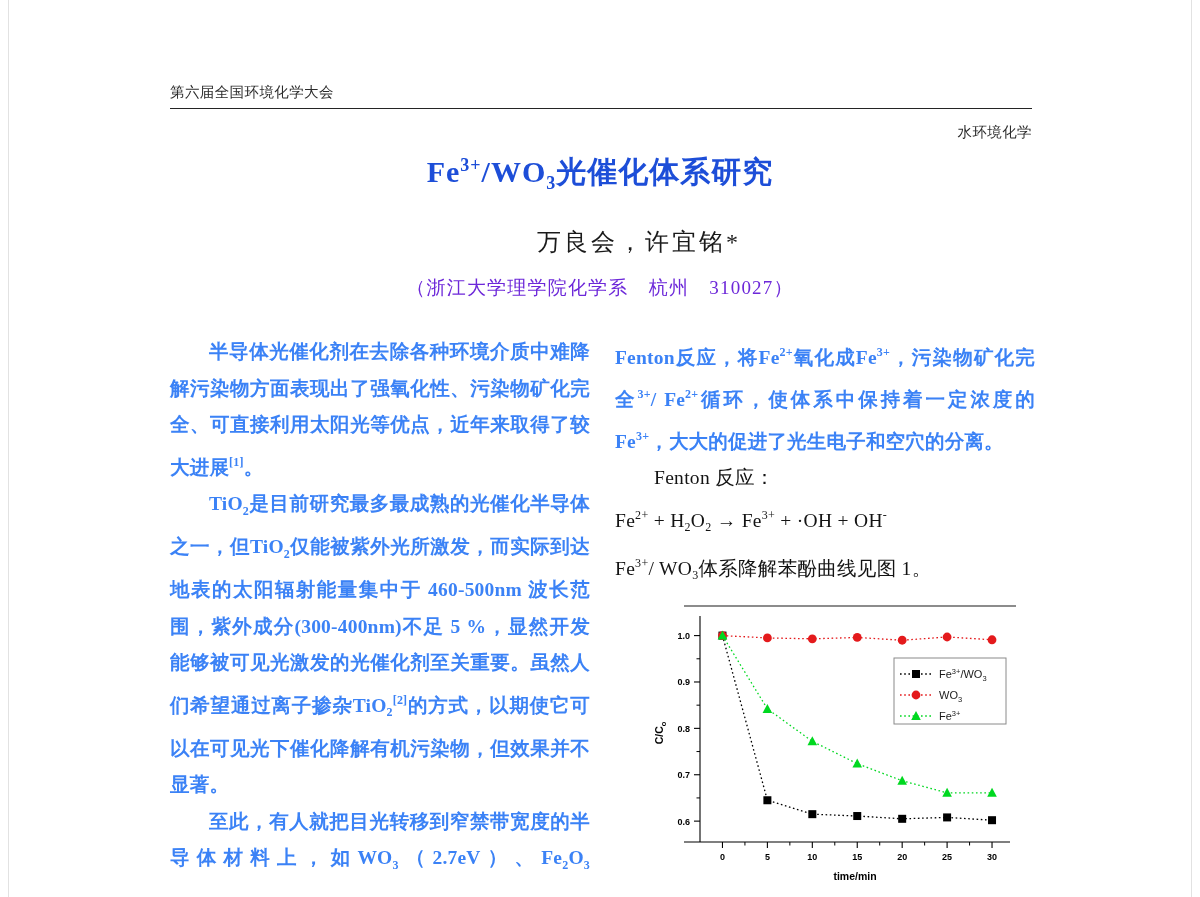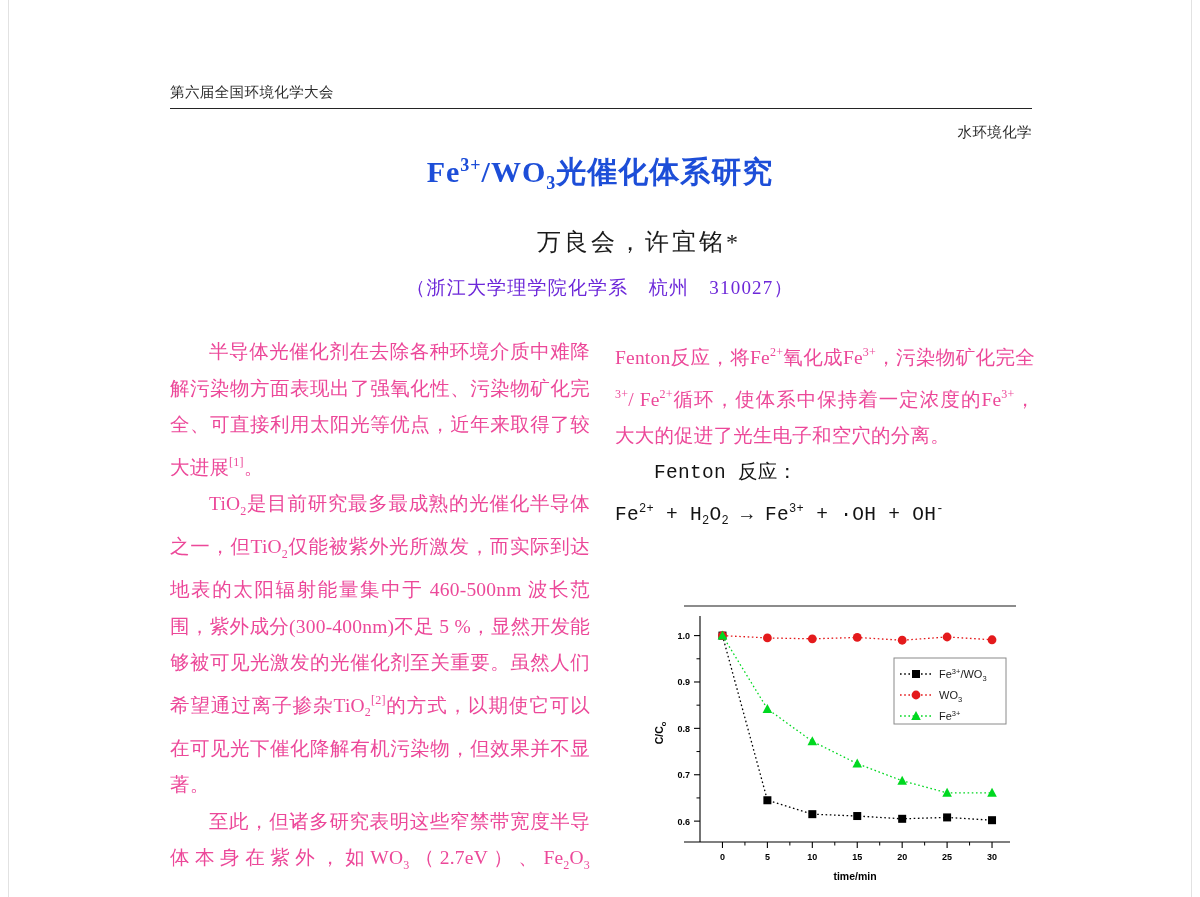--- a/index.html
+++ b/index.html
@@ -117,33 +117,33 @@
   .col-left  { left: 170px; }
   .col-right { left: 615px; }
 
   .para {
     font-size: 19.5px;
     line-height: 36.5px;
     text-align: justify;
     text-justify: inter-ideograph;
     letter-spacing: 0.2px;
     margin: 0 0 0 0;
-    color: #ec4899;
+    color: #3b82f6;
+    font-weight: bold;
   }
   .para.indent { text-indent: 2em; }
   .para sup { font-size: 12px; vertical-align: super; }
   .para sub { font-size: 12px; vertical-align: sub; }
 
   .eqline {
     font-size: 19.5px;
     line-height: 36.5px;
     letter-spacing: 0.3px;
     color: #131313;
     white-space: nowrap;
-    font-family: Liberation Mono, monospace;
   }
   .eqline sup { font-size: 12px; vertical-align: super; }
   .eqline sub { font-size: 12px; vertical-align: sub; }
   .eq-indent { padding-left: 0.4em; }
 
   
   .figure {
     position: absolute;
     left: 648px;
     top: 596px;
@@ -188,32 +188,33 @@
 
   <div class="authors">万良会，许宜铭*</div>
   <div class="affiliation">（浙江大学理学院化学系　杭州　310027）</div>
 
   <div class="col col-left">
 
     <p class="para indent"><span>半导体光催化剂在去除各种环境介质中难降解污染物方面表现出了强氧化性、污染物矿化完全、可直接利用太阳光等优点，近年来取得了较大进展</span><sup>[1]</sup><span>。</span></p>
 
     <p class="para indent"><span>TiO</span><sub>2</sub><span>是目前研究最多最成熟的光催化半导体之一，但TiO</span><sub>2</sub><span>仅能被紫外光所激发，而实际到达地表的太阳辐射能量集中于 460-500nm 波长范围，紫外成分(300-400nm)不足 5 %，显然开发能够被可见光激发的光催化剂至关重要。虽然人们希望通过离子掺杂TiO</span><sub>2</sub><sup>[2]</sup><span>的方式，以期使它可以在可见光下催化降解有机污染物，但效果并不显著。</span></p>
 
-    <p class="para indent"><span>至此，但诸多研究表明这些窄禁带宽度半导体本身在紫外，如WO</span><sub>3</sub><span>（2.7eV）、Fe</span><sub>2</sub><span>O</span><sub>3</sub><span>（2.2eV）、Cu</span><span>O（2.0eV）</span><sup>[3]</sup><span>等。但诸多研究表明这些窄禁带宽度半导体本身在紫外</span></p>
+    <p class="para indent"><span>至此，有人就把目光转移到窄禁带宽度的半导体材料上，如WO</span><sub>3</sub><span>（2.7eV）、Fe</span><sub>2</sub><span>O</span><sub>3</sub><span>（2.2eV）、Cu</span><span>O（2.0eV）</span><sup>[3]</sup><span>等。但诸多研究表明这些窄禁带宽度半导体本身在紫外</span></p>
 
   </div>
 
   <div class="col col-right">
 
     <p class="para"><span>Fenton反应，将Fe</span><sup>2+</sup><span>氧化成Fe</span><sup>3+</sup><span>，污染物矿化完全</span><sup>3+</sup><span>/ Fe</span><sup>2+</sup><span>循环，使体系中保持着一定浓度的Fe</span><sup>3+</sup><span>，大大的促进了光生电子和空穴的分离。</span></p>
 
     <div class="eqline eq-indent" style="padding-left:2em">Fenton 反应：</div>
 
     <div class="eqline"><span>Fe</span><sup>2+</sup><span> + H</span><sub>2</sub><span>O</span><sub>2</sub><span> → Fe</span><sup>3+</sup><span> + ·OH + OH</span><sup>-</sup></div>
 
+    <div class="eqline"><span>Fe</span><sup>3+</sup><span>/ WO</span><sub>3</sub><span>体系降解苯酚曲线见图 1。</span></div>
 
   </div>
 
   <div class="figure">
     <svg class="chart-svg" id="chart" width="372" height="300" viewBox="0 0 372 300">
         <line x1="36" y1="10" x2="368" y2="10" stroke="#8c8c8c" stroke-width="2"></line>
         <line x1="52" y1="20" x2="52" y2="246" stroke="#000" stroke-width="1.1"></line>
         <line x1="36" y1="246" x2="362" y2="246" stroke="#000" stroke-width="1.1"></line>
         <line x1="46" y1="225.1276595744681" x2="52" y2="225.1276595744681" stroke="#000" stroke-width="1.1"></line>
         <text x="42" y="228.6276595744681" text-anchor="end" class="lbl-small">0.6</text>

